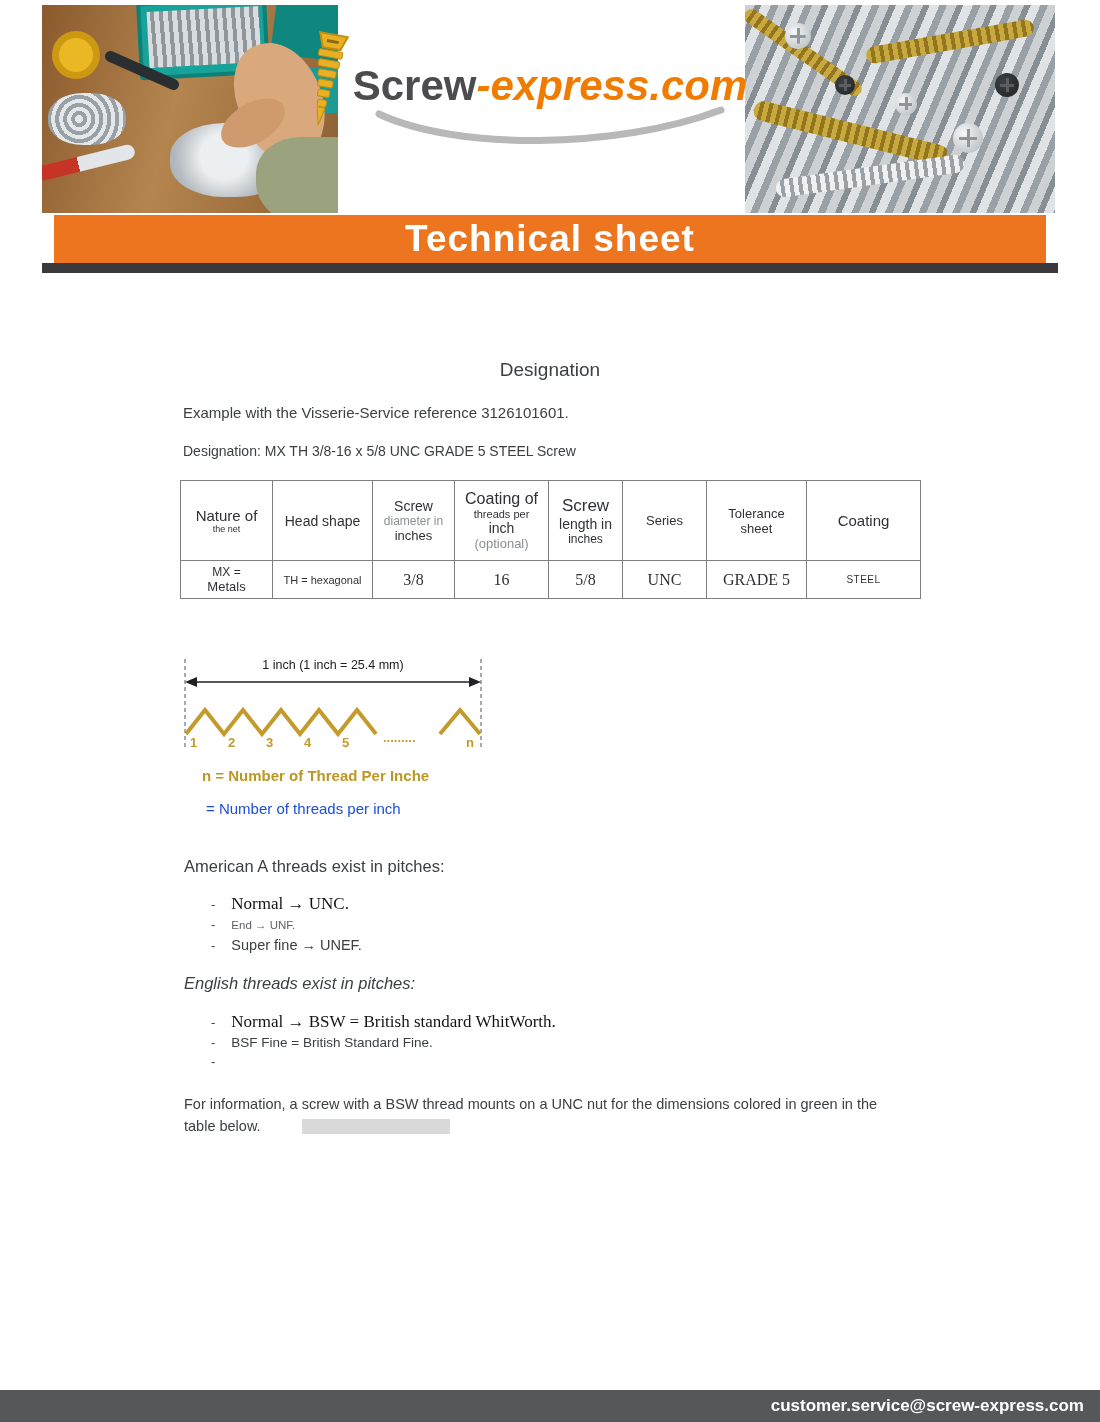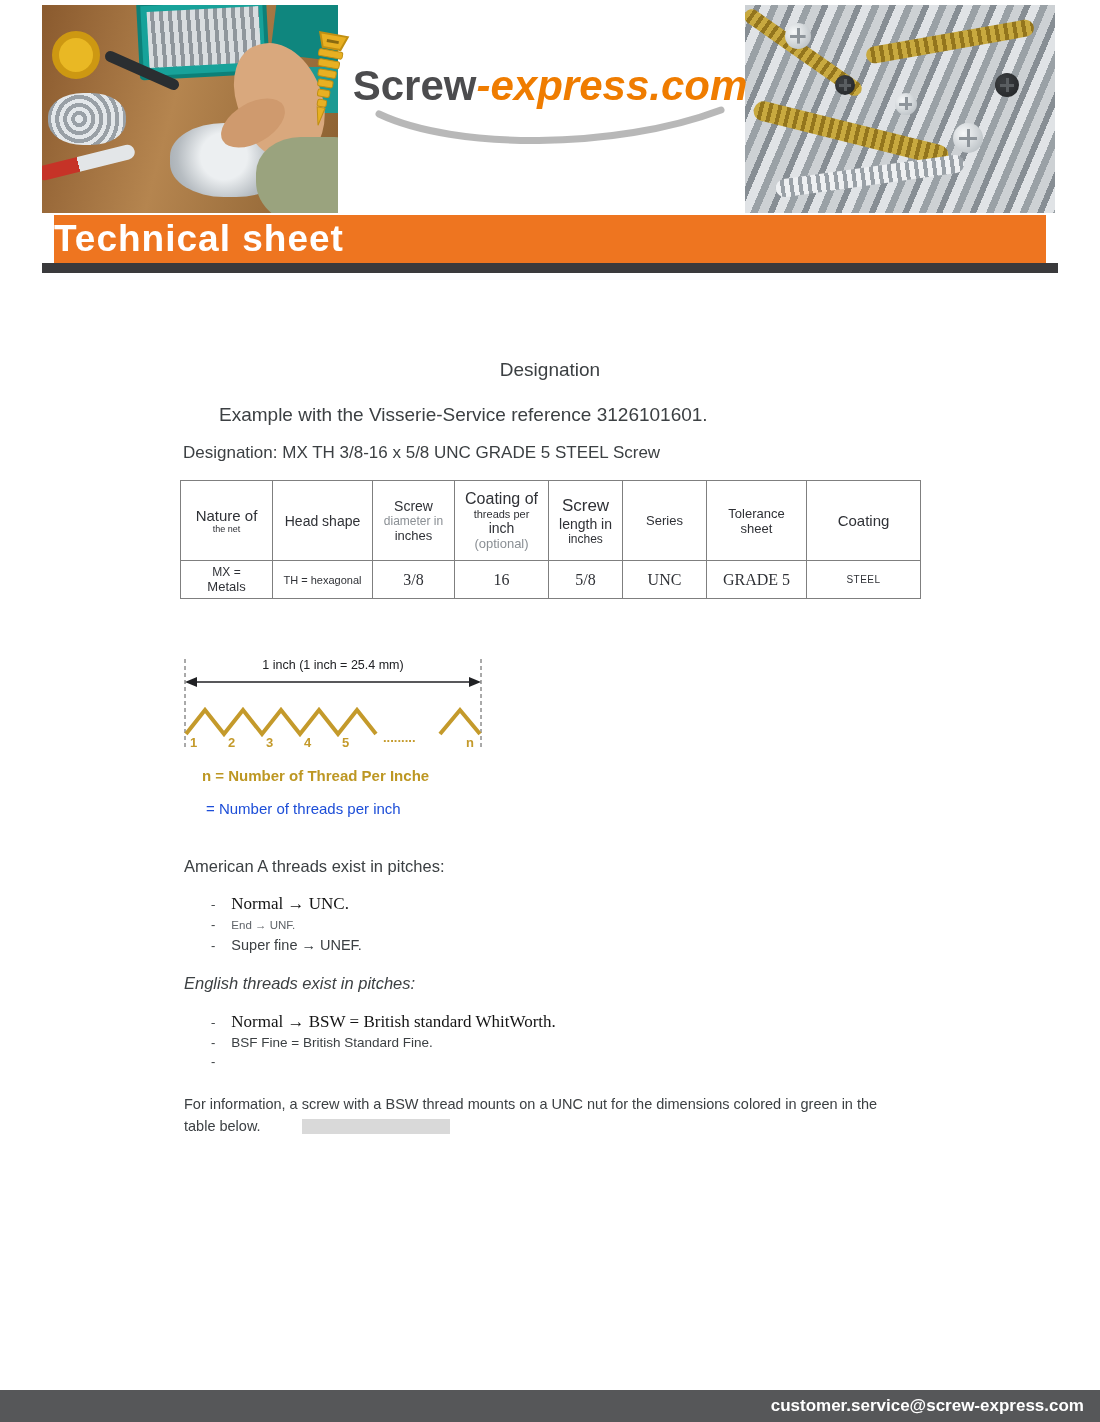--- a/index.html
+++ b/index.html
@@ -53,29 +53,29 @@
   .hb2 { left:90px; top:70px; width:20px; height:20px; }
 
   .logo-wrap { position:absolute; left:352px; top:62px; width:396px; text-align:center; }
   .logo-text { font-size:42px; font-weight:bold; white-space:nowrap; }
   .lp1 { color:#4c4c4e; }
   .lp2 { color:#ef7c00; font-style:italic; }
   .swoosh { display:block; margin:-4px auto 0; }
   .screw-clip { position:absolute; left:300px; top:28px; transform:rotate(10deg); }
 
   
-  .banner { margin:0 54px; height:48px; background:#ee7520; display:flex; align-items:center; justify-content:flex-start; }
+  .banner { margin:0 54px; height:48px; background:#ee7520; display:flex; align-items:center; justify-content:center; }
   .banner-title { color:#ffffff; font-size:37px; font-weight:bold; letter-spacing:1px; }
   .dark-strip { margin:0 42px; height:10px; background:#3a3a3c; }
 
   
   .content { position:relative; width:1100px; height:1117px; background:#ffffff; color:#3c4043; }
   .doc-title { position:absolute; top:86px; left:0; width:1100px; text-align:center; font-size:19px; font-weight:500; color:#3c4043; }
-  .example-line { position:absolute; top:131px; left:183px; font-size:19px;margin-left:36px; }
-  .designation-line { position:absolute; top:170px; left:183px; font-size:17px; }
+  .example-line { position:absolute; top:131px; left:183px; font-size:15px; }
+  .designation-line { position:absolute; top:170px; left:183px; font-size:14px; }
 
   .spec-table { position:absolute; left:180px; top:207px; border-collapse:collapse; table-layout:fixed; }
   .spec-table th, .spec-table td { border:1px solid #7f7f7f; text-align:center; vertical-align:middle; padding:2px; font-weight:normal; color:#2f3136; }
   .spec-table thead tr { height:80px; }
   .spec-table tbody tr { height:38px;padding-left:9px; }
   .f17{font-size:17px}.f16{font-size:16px}.f15{font-size:15px}.f14{font-size:14px}.f13{font-size:13px}
   .f12{font-size:12px}.f11{font-size:11px}.f10{font-size:10px; letter-spacing:.5px}.f9{font-size:9px}
   .gray { color:#8a8f94; }
   .serif { font-family:"Liberation Serif", serif; font-size:16px; color:#101010; }
 

